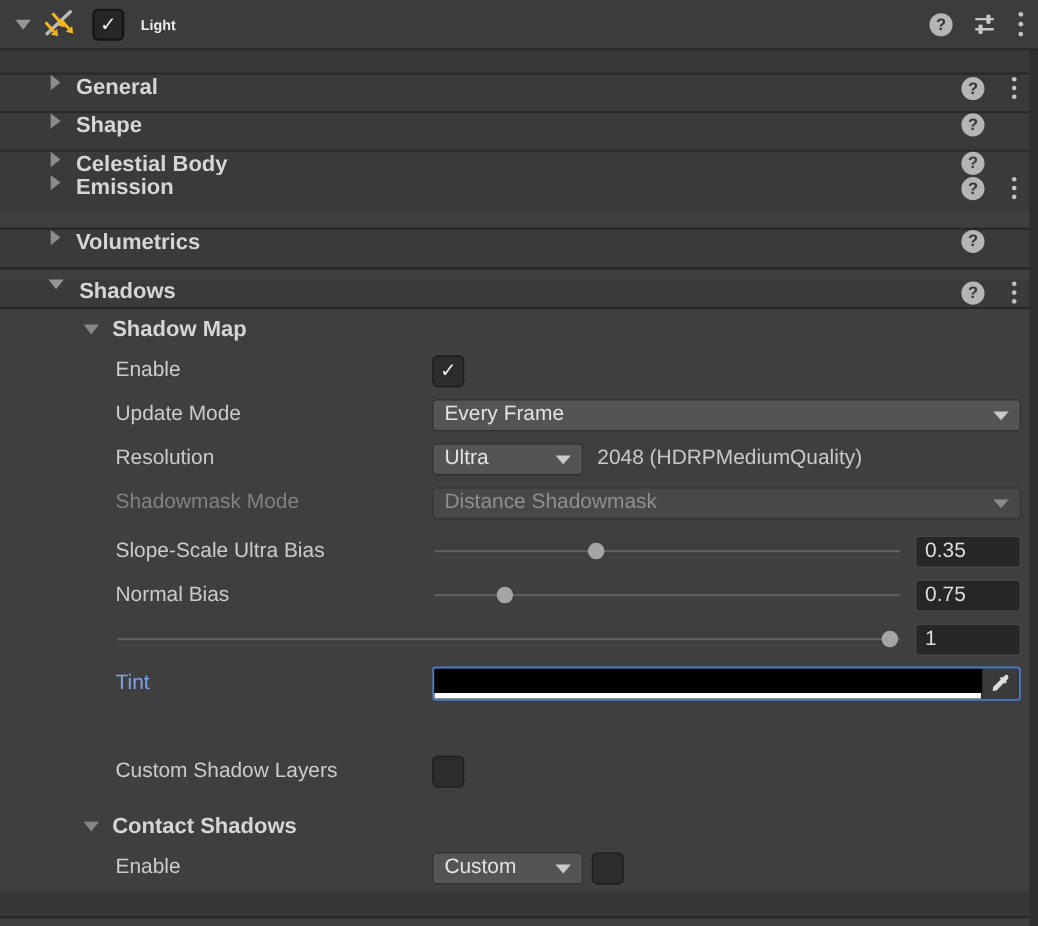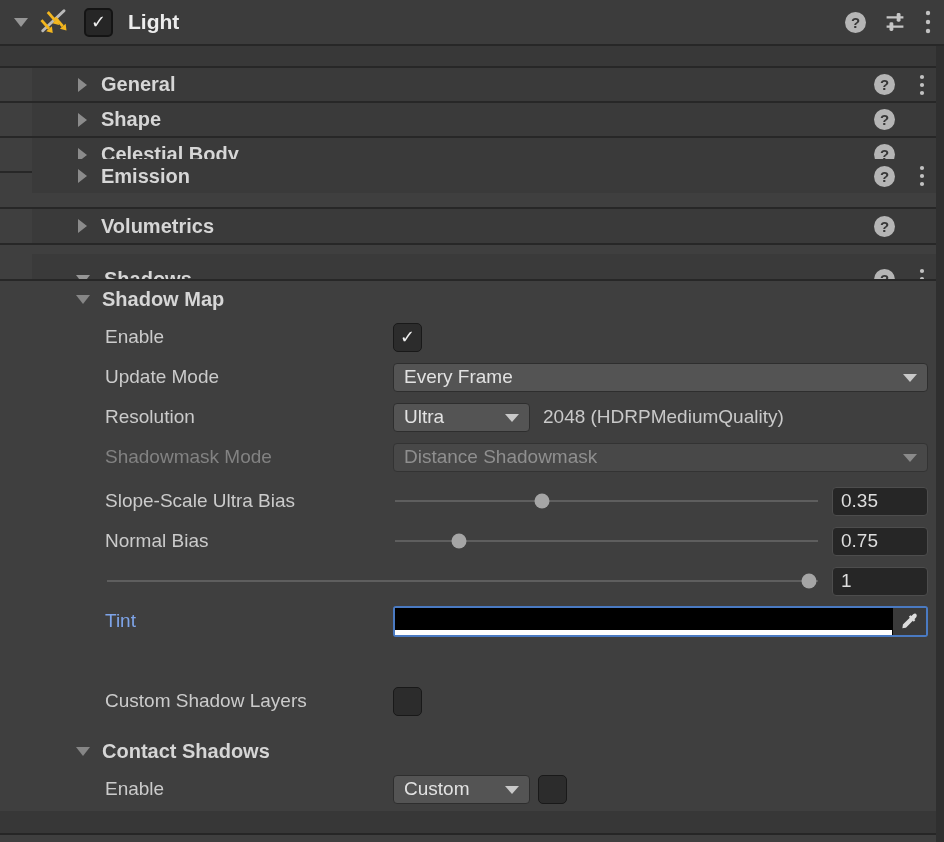--- a/index.html
+++ b/index.html
@@ -11,31 +11,31 @@
   
   .hdr{top:0;left:0;right:0;height:44px;background:#3c3c3c;display:flex;align-items:center;}
   .fold{width:0;height:0;border-left:7px solid transparent;border-right:7px solid transparent;
         border-top:9px solid #969696;margin-left:14px;flex:none;}
   .fold.closed{border-top:7px solid transparent;border-bottom:7px solid transparent;
         border-left:9px solid #8b8b8b;border-right:none;margin:0;}
   .lighticon{margin-left:9px;flex:none;}
   .hdr-check{width:25px;height:25px;border-radius:5px;background:#262626;border:2px solid #141414;
         margin-left:13px;display:flex;align-items:center;justify-content:center;flex:none;}
   .checkmark{color:#f0f0f0;font-size:18px;font-weight:bold;line-height:1;}
-  .hdr-title{margin-left:15px;font-size:21px;font-weight:bold;color:#ececec;}
+  .hdr-title{margin-left:15px;font-size:13px;font-weight:bold;color:#ececec;}
   .hdr-icons{margin-left:auto;display:flex;align-items:center;gap:17px;margin-right:12px;}
   .helpbtn{width:21px;height:21px;border-radius:50%;background:#b5b5b5;color:#373737;
         font-size:15px;font-weight:bold;display:flex;align-items:center;justify-content:center;flex:none;}
 
   
   .divider{left:0;right:0;height:2px;background:#272727;}
   .gapstrip{top:46px;left:0;right:0;height:20px;background:#383838;}
 
   
-  .secrow{left:0;right:0;background:#3a3a3a;display:flex;align-items:center;margin-left:32px;}
+  .secrow{left:0;right:0;background:#3a3a3a;display:flex;align-items:flex-start;}
   .secrow .fold.closed{margin-left:46px;}
   .seclabel{margin-left:14px;font-size:20px;font-weight:bold;color:#d6d6d6;}
   .sec-icons{margin-left:auto;display:flex;align-items:center;margin-right:12px;}
   .sec-icons .helpbtn{margin-right:0;}
   .kebab-slot{width:21px;display:flex;justify-content:center;margin-left:16px;}
 
   
   .content{top:281px;left:0;right:0;height:530px;background:#3f3f3f;}
   .subhdr{left:0;right:0;height:32px;display:flex;align-items:center;}
   .subhdr .fold{margin-left:76px;border-top-color:#868686;}

